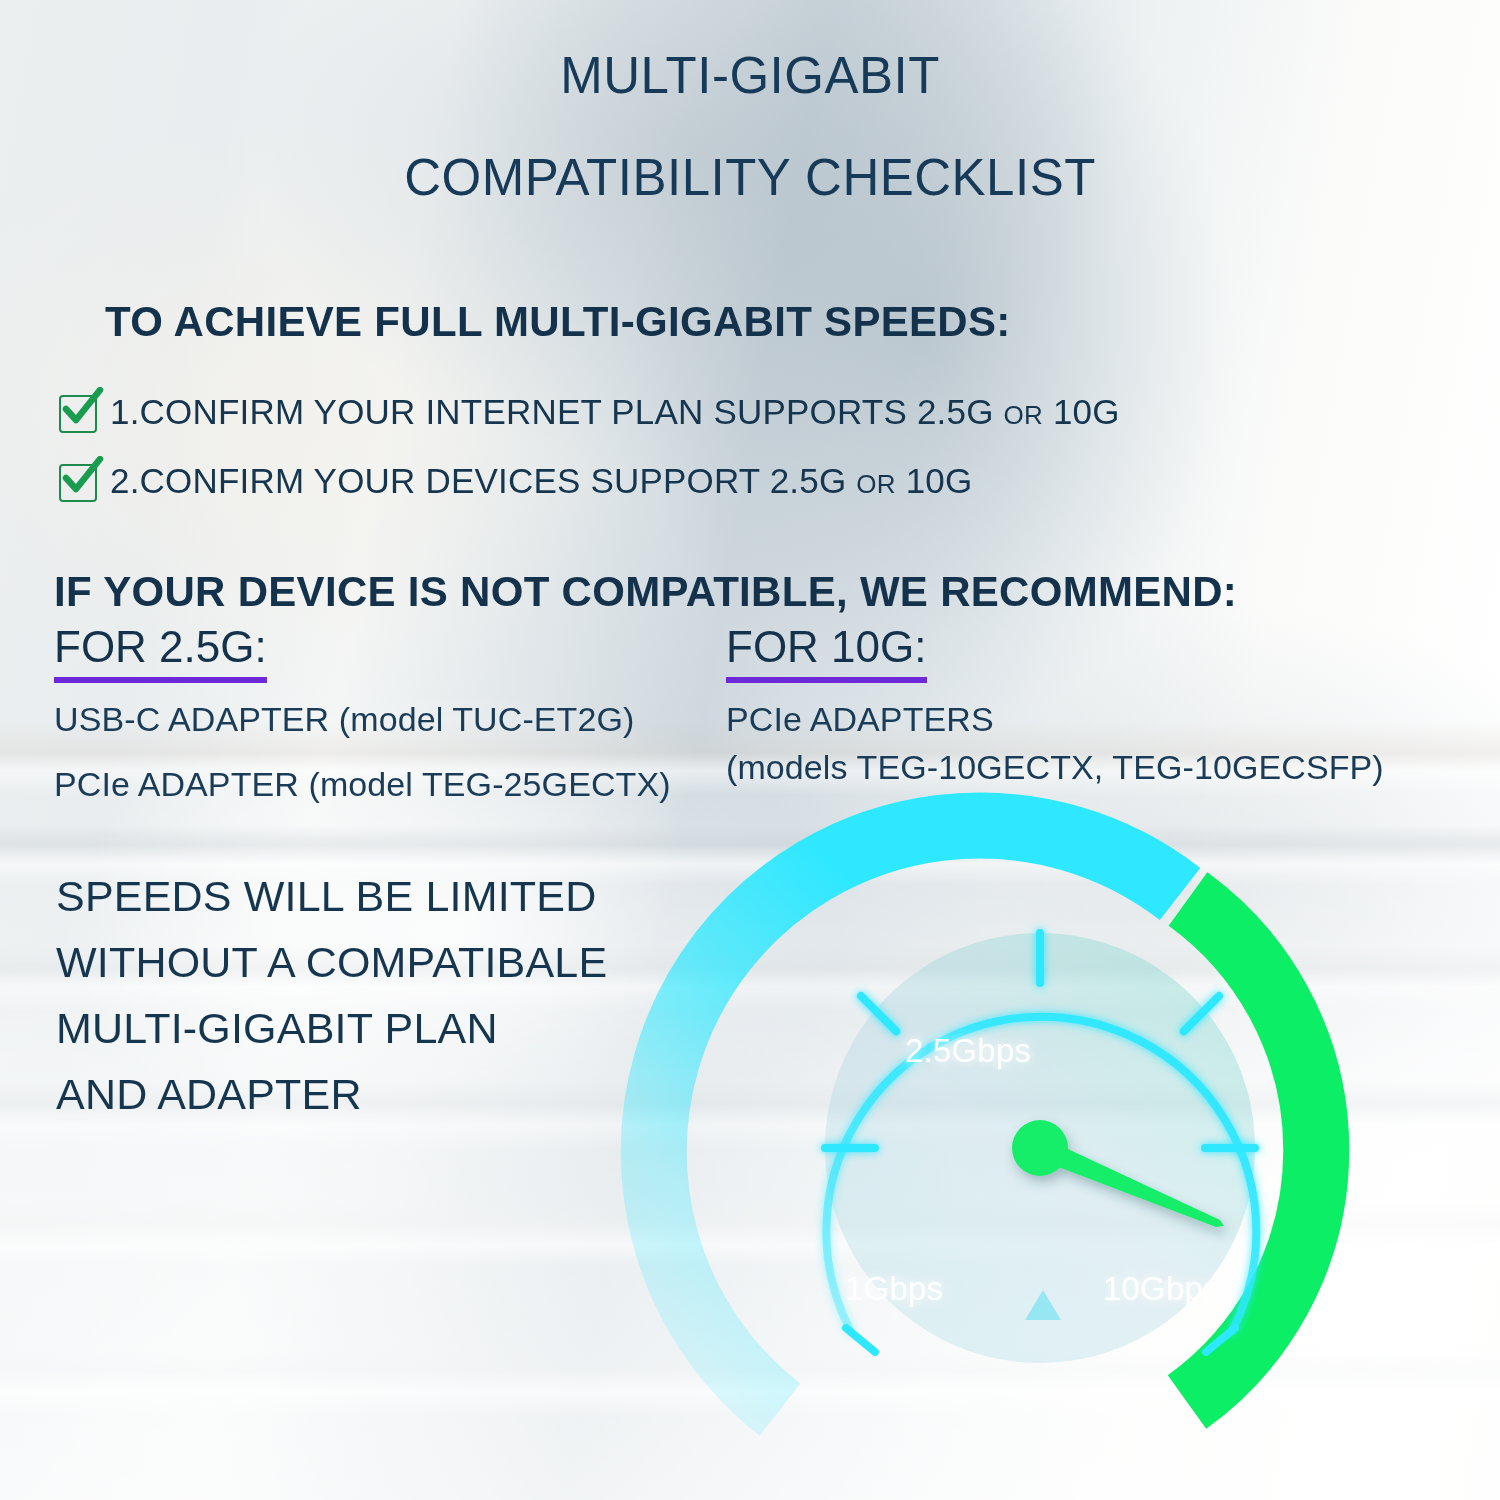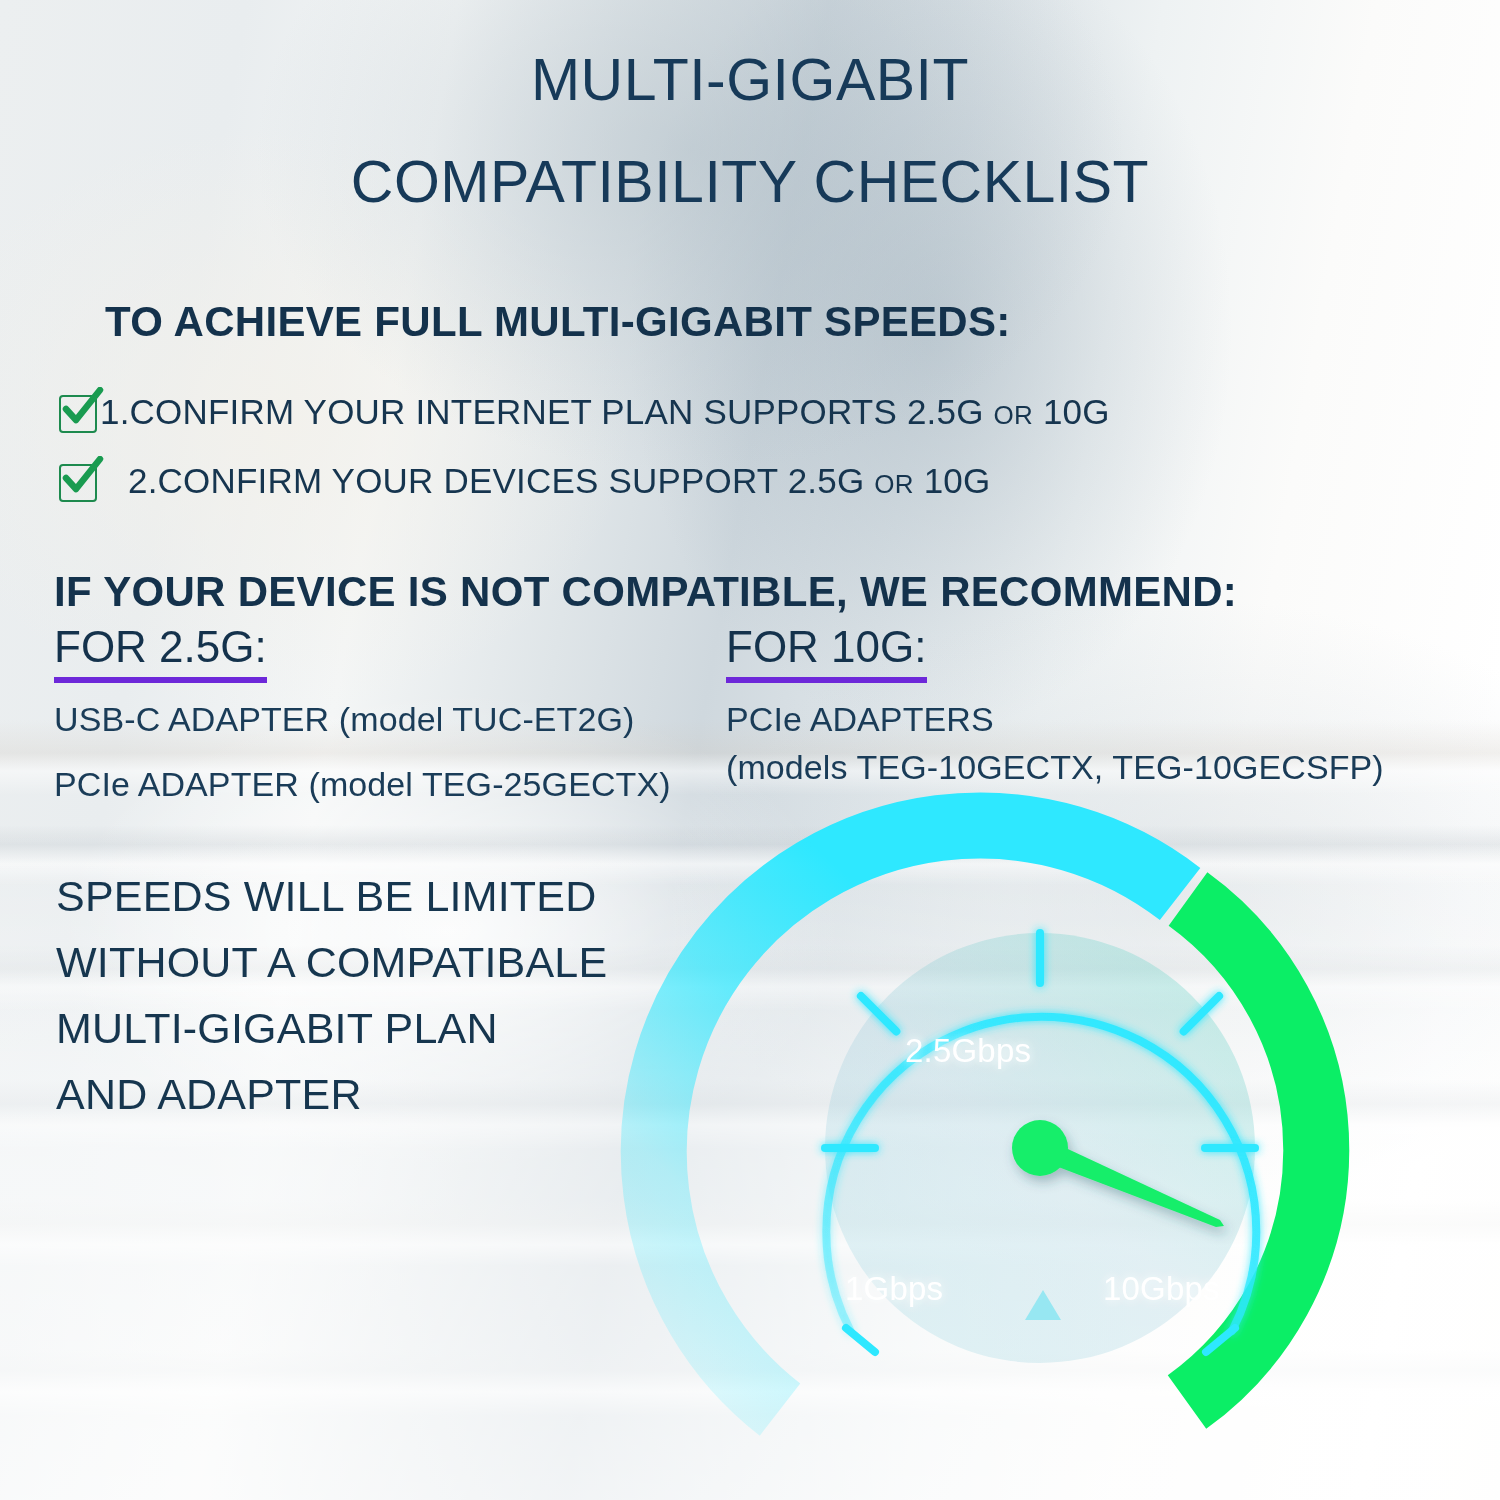--- a/index.html
+++ b/index.html
@@ -81,46 +81,46 @@
   .bg-veil {
     background:
       linear-gradient(180deg, rgba(255,255,255,0) 55%, rgba(255,255,255,0.52) 76%, rgba(255,255,255,0.72) 100%);
   }
 
   
   .txt { position: absolute; color: #16364f; white-space: nowrap; }
 
   .title-line {
     left: 0; width: 1500px; text-align: center;
-    font-size: 59px; letter-spacing: 0.5px; font-weight: 400;
+    font-size: 51px; letter-spacing: 0.5px; font-weight: 400;
     color: #173a59;
   }
   #title1 { top: 46px; }
   #title2 { top: 148px; }
 
   .heading {
     font-size: 42px; font-weight: 700; letter-spacing: 0.3px; color: #14324c;
   }
   #heading-speeds { left: 67px; top: 298px; margin-left: 38px; }
   #heading-recommend { left: 54px; top: 568px; }
 
   .check-row { position: absolute; display: flex; align-items: center; }
   #check-row-1 { left: 56px; top: 390px; }
-  #check-row-2 { left: 56px; top: 459px; gap: 28px; }
+  #check-row-2 { left: 56px; top: 459px; }
 
   .checkbox-icon { width: 44px; height: 44px; position: relative; flex: 0 0 auto; }
   .checkbox-icon .box {
     position: absolute; left: 3px; top: 5px; width: 34px; height: 34px;
     border: 2.5px solid #1d8a4e; border-radius: 4px;
   }
   .checkbox-icon .tick {
     position: absolute; left: 4px; top: -3px; width: 44px; height: 44px;
   }
 
-  .check-label { font-size: 35px; color: #16354f; margin-left: 0; letter-spacing: 0.2px; }
+  .check-label { font-size: 35px; color: #16354f; margin-left: 10px; letter-spacing: 0.2px; }
   .check-label .small { font-size: 26px; }
 
   .col-head {
     font-size: 44px; font-weight: 400; color: #14324c;
     border-bottom: 6px solid #6d28d9; padding-bottom: 5px;
   }
   #col-head-25 { left: 54px; top: 622px; }
   #col-head-10 { left: 726px; top: 622px; }
 
   .body-line { font-size: 34px; color: #1a3c58; letter-spacing: 0.1px; }

